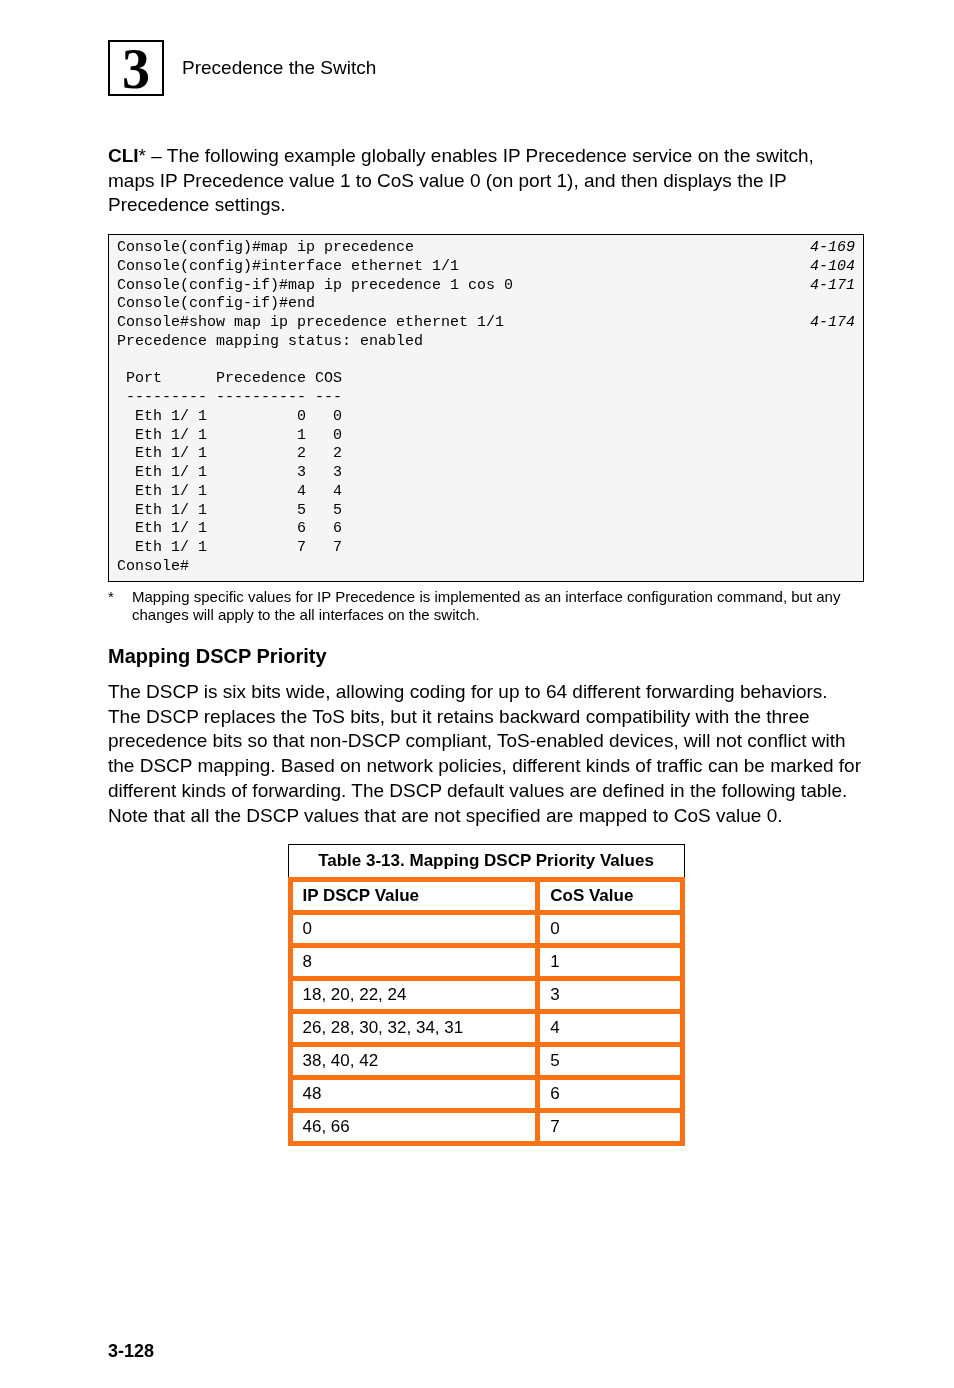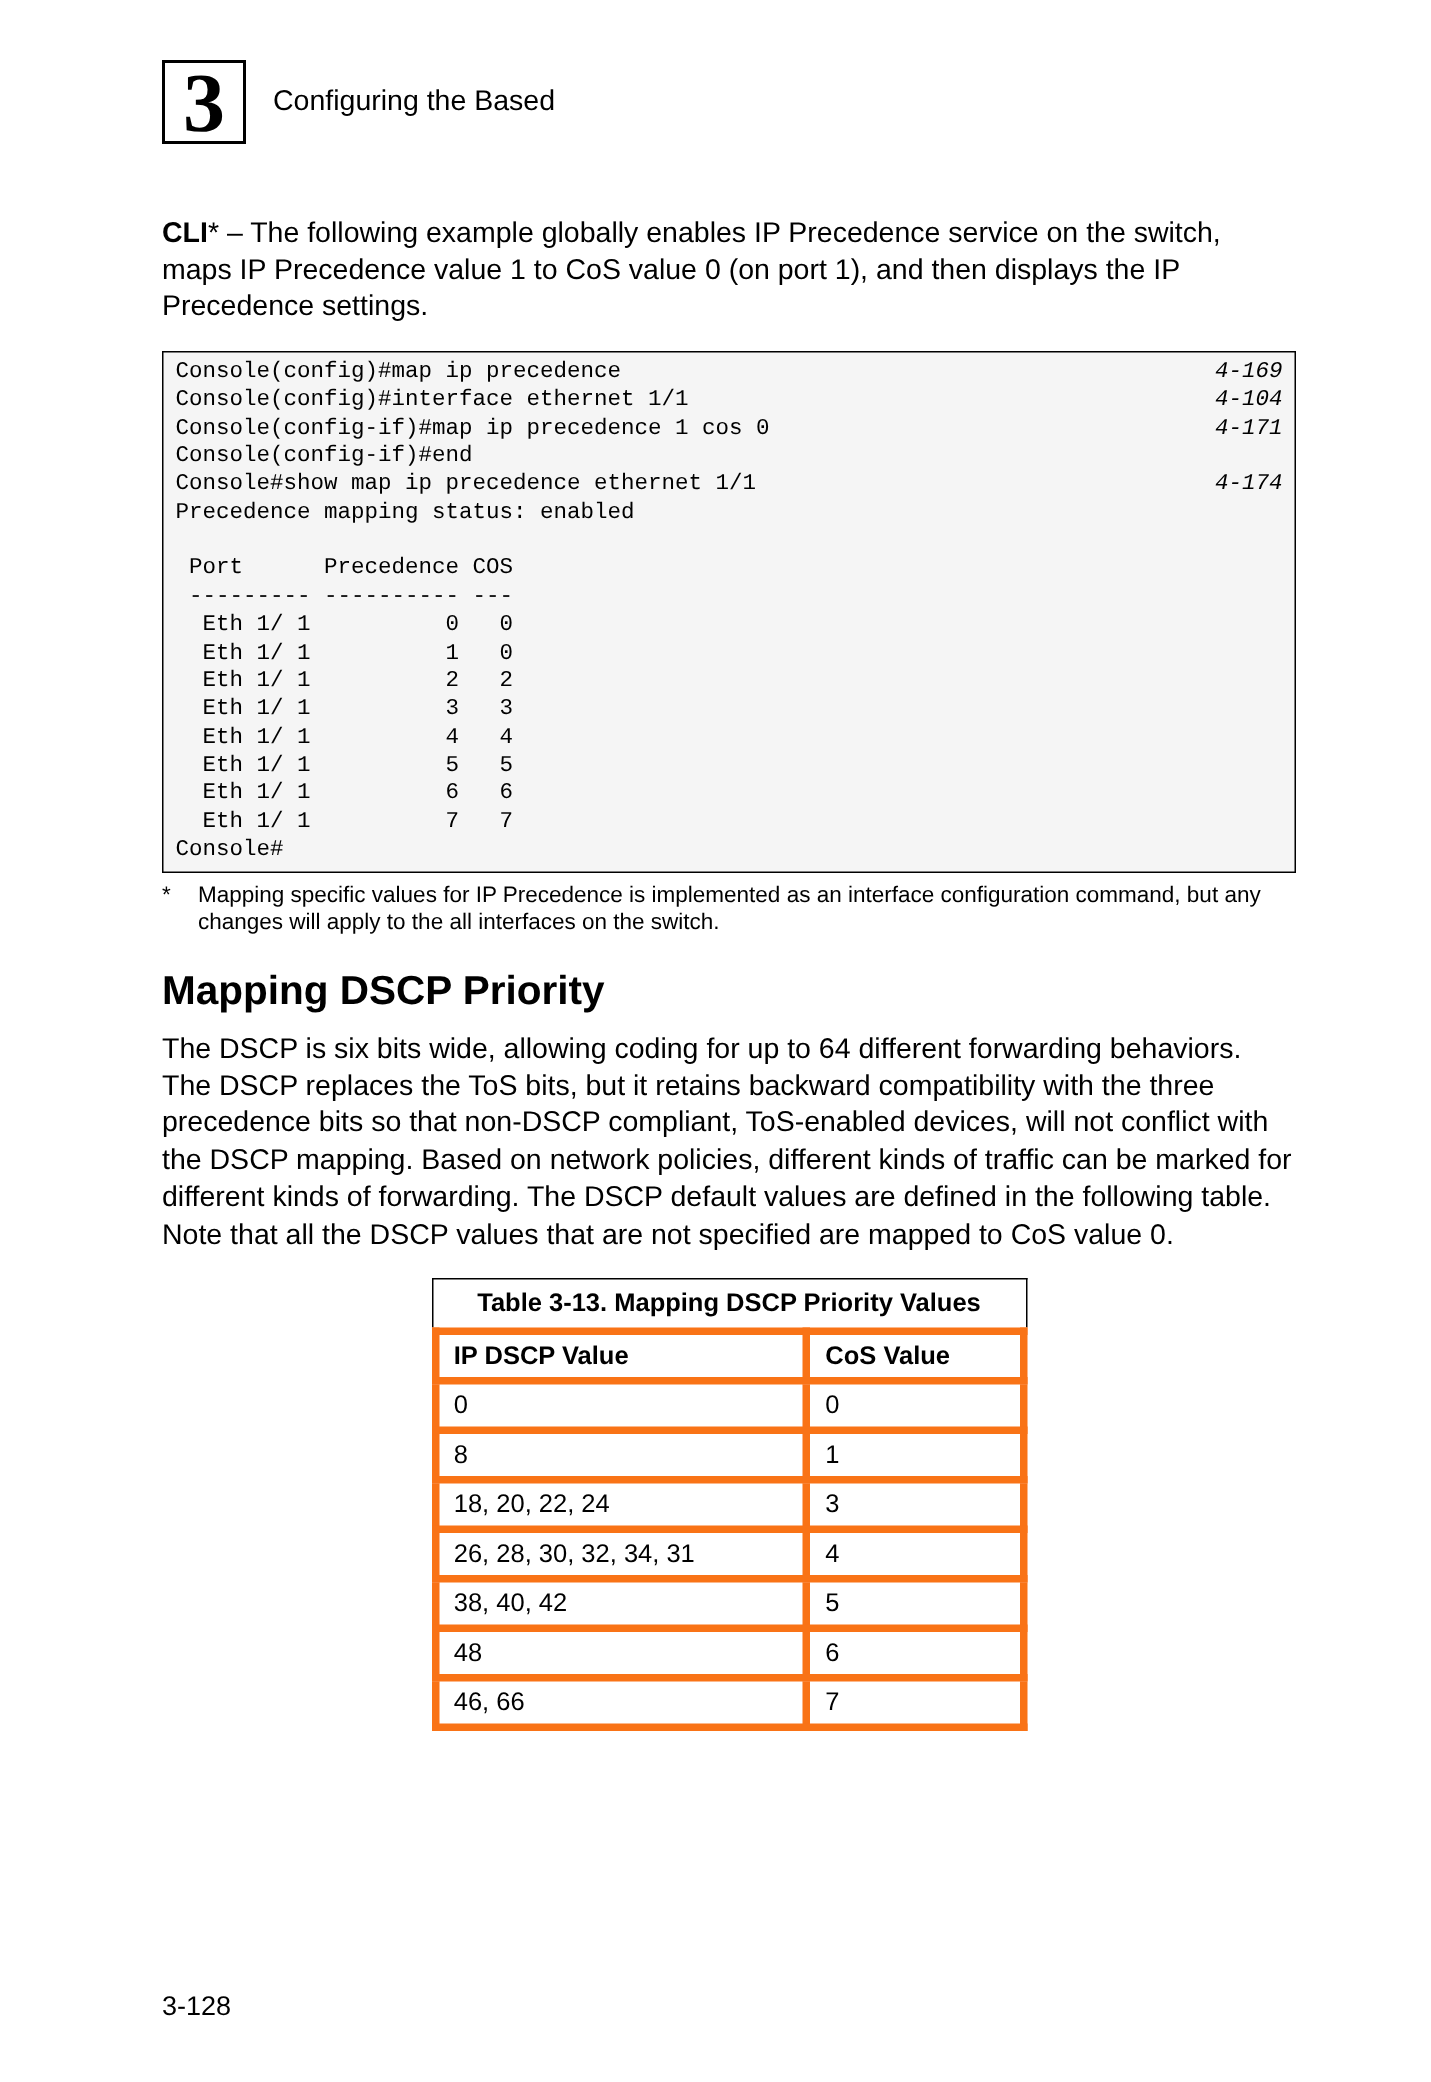--- a/index.html
+++ b/index.html
@@ -70,21 +70,21 @@
     font-size: 15px;
     line-height: 1.25;
     margin: 0 0 20px 0;
     display: flex;
   }
   .footnote .ast {
     width: 24px;
     flex: 0 0 24px;
   }
   .h2 {
-    font-size: 27px;
+    font-size: 20px;
     font-weight: bold;
     margin: 12px 0 12px 0;
   }
   table.dscp {
     border-collapse: collapse;
     margin: 8px auto 0 auto;
     width: 397px;
   }
   table.dscp caption {
     caption-side: top;
@@ -98,35 +98,36 @@
     border: 5px solid #f97316;
     padding: 4px 10px;
     font-size: 17px;
     text-align: left;
   }
   table.dscp th {
     font-weight: bold;
   }
   .page-number {
     position: absolute;
-    bottom: 40px;
+    bottom: 26px;
     left: 108px;
     font-size: 18px;
+    font-weight: bold;
   }
 </style>
 </head>
 <body>
 
 <div class="page">
 
   <div class="header-row">
     <div class="chapter-icon">
       <span class="number">3</span>
     </div>
-    <div class="header-title">Configuring the Based</div>
+    <div class="header-title">Precedence the Switch</div>
   </div>
 
   <p class="body-para" id="intro-para"><b>CLI</b>* – The following example globally enables IP Precedence service on the switch, maps IP Precedence value 1 to CoS value 0 (on port 1), and then displays the IP Precedence settings.</p>
 
   <div class="code-box" id="code-box"><span class="line"><span class="right-ref">4-169</span>Console(config)#map ip precedence</span><span class="line"><span class="right-ref">4-104</span>Console(config)#interface ethernet 1/1</span><span class="line"><span class="right-ref">4-171</span>Console(config-if)#map ip precedence 1 cos 0</span><span class="line">Console(config-if)#end</span><span class="line"><span class="right-ref">4-174</span>Console#show map ip precedence ethernet 1/1</span><span class="line">Precedence mapping status: enabled</span><span class="line">&nbsp;</span><span class="line"> Port      Precedence COS</span><span class="line"> --------- ---------- ---</span><span class="line">  Eth 1/ 1          0   0</span><span class="line">  Eth 1/ 1          1   0</span><span class="line">  Eth 1/ 1          2   2</span><span class="line">  Eth 1/ 1          3   3</span><span class="line">  Eth 1/ 1          4   4</span><span class="line">  Eth 1/ 1          5   5</span><span class="line">  Eth 1/ 1          6   6</span><span class="line">  Eth 1/ 1          7   7</span><span class="line">Console#</span></div>
 
   <div class="footnote">
     <div class="ast">*</div>
     <div>Mapping specific values for IP Precedence is implemented as an interface configuration command, but any changes will apply to the all interfaces on the switch.</div>
   </div>

